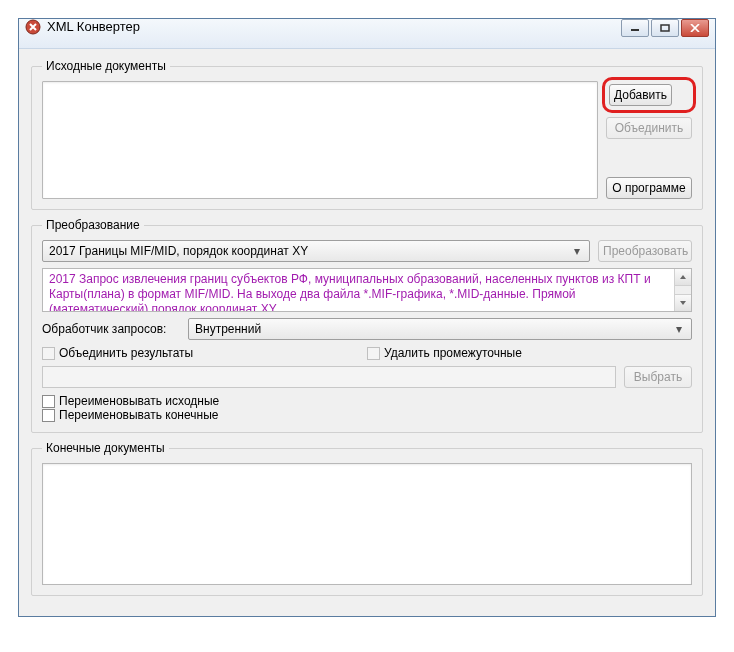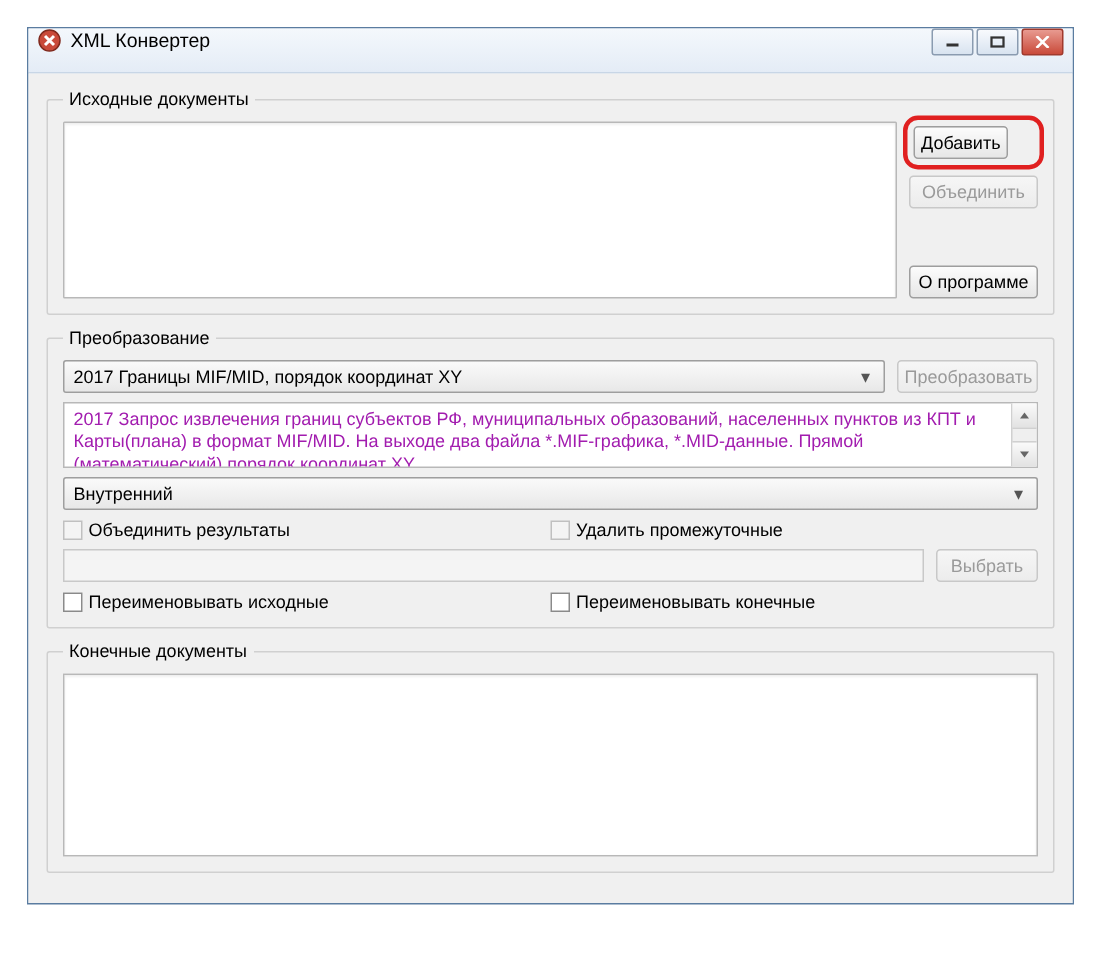--- a/index.html
+++ b/index.html
@@ -157,21 +157,21 @@
     height: 122px;
     background: #fff;
     border: 1px solid #b8b8b8;
     box-shadow: inset 0 1px 2px rgba(0,0,0,0.08);
   }
   .handler-row { display:flex; align-items:center; gap:8px; margin-bottom:6px; }
   .handler-row .lbl { width:138px; }
   .checks2 { display:flex; gap:0; margin-bottom:6px; }
   .checks2 .half { flex:1; display:flex; align-items:center; }
   .selectrow { display:flex; gap:8px; align-items:center; margin-bottom:6px;border-radius:10px; }
-  .renamerow { display:flex; }
+  .renamerow { display:flex;flex-direction:column; }
   .renamerow .half { flex:1; display:flex; align-items:center; }
 </style>
 </head>
 <body>
 
 <div class="window">
   <div class="titlebar">
     <span class="appicon">
       <svg width="16" height="16" viewBox="0 0 16 16">
         <circle cx="8" cy="8" r="7" fill="#c94a3a" stroke="#802a1e"></circle>
@@ -237,20 +237,21 @@
           <div class="track"></div>
           <div class="sbtn">
             <svg width="8" height="6">
                 <path d="M4 5 L7 1 L1 1 Z" fill="#666"></path>
               </svg>
           </div>
         </div>
       </div>
 
       <div class="handler-row">
+        <span class="lbl">Обработчик запросов:</span>
         <div class="combo small">
           <span class="text">Внутренний</span>
           <span class="arrow">▾</span>
         </div>
       </div>
 
       <div class="checks2">
         <div class="half">
           <span class="checkbox disabled"></span>
           <label class="disabled">Объединить результаты</label>

